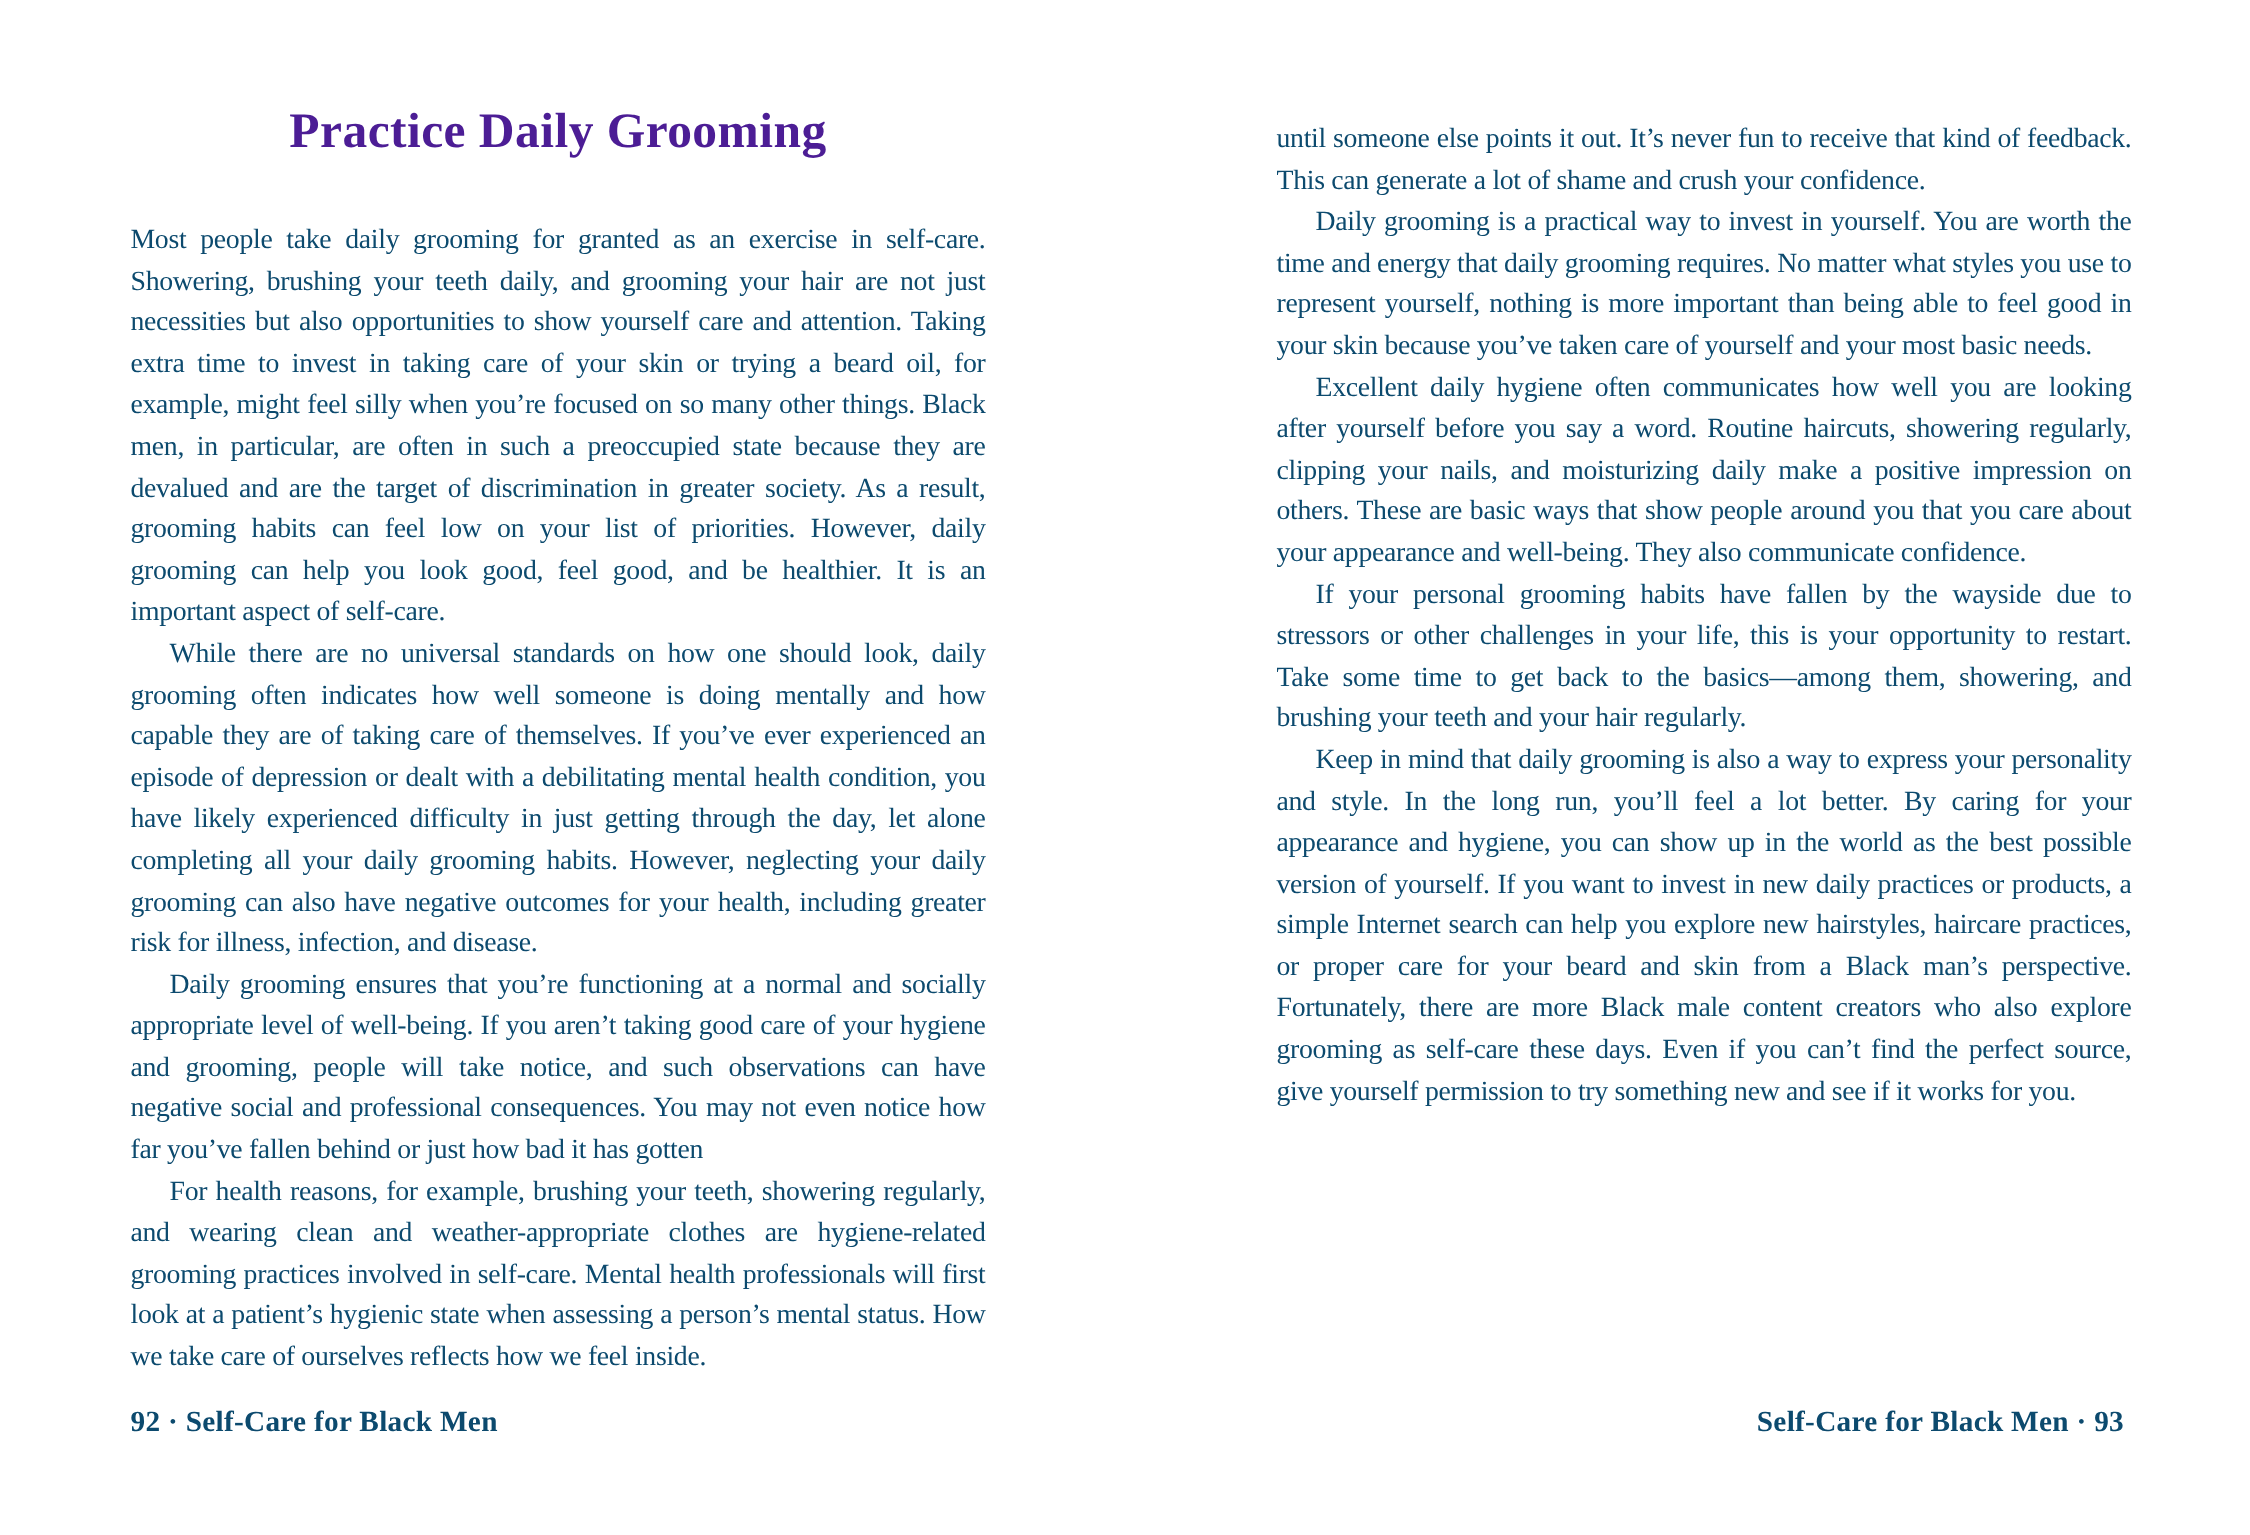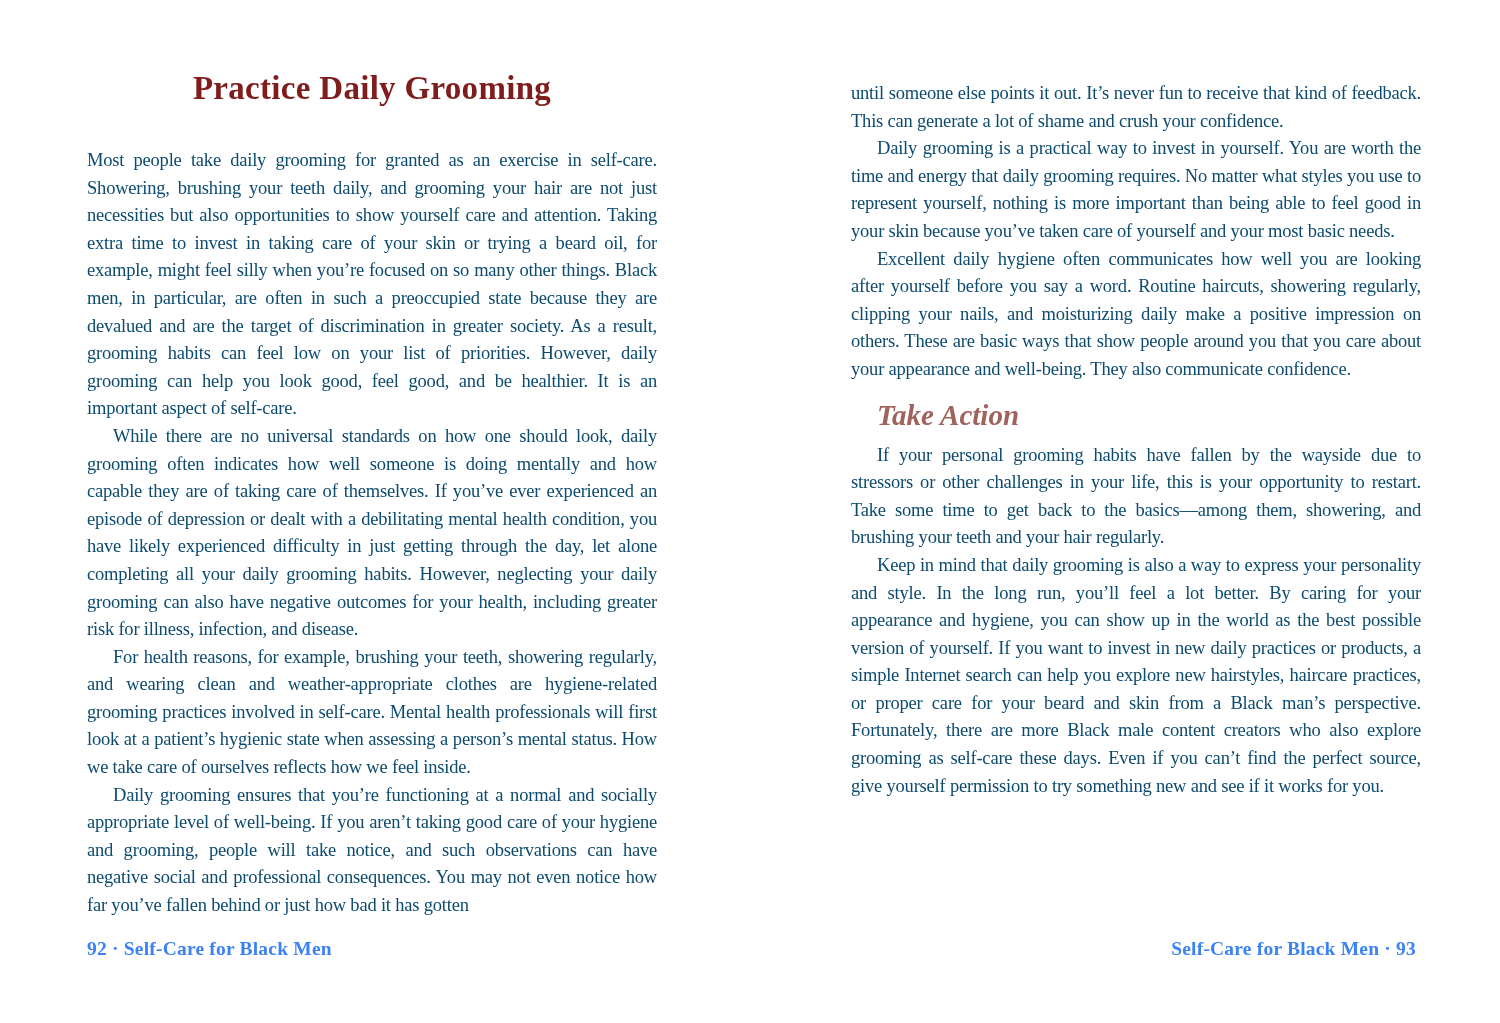--- a/index.html
+++ b/index.html
@@ -29,21 +29,21 @@
   }
   .left .text-col  { left: 87px; top: 70px; }
   .right .text-col { left: 101px; top: 80px; }
 
   .chapter-title {
     margin: 0 0 40px 0;
     text-align: center;
     font-size: 33px;
     font-weight: bold;
     letter-spacing: 0.3px;
-    color: #7f1d1d;
+    color: #4c1d95;
   }
 
   .body-text p {
     margin: 0;
     font-size: 18.5px;
     line-height: 27.6px;
     letter-spacing: -0.2px;
     text-align: justify;
     text-indent: 26px;
     color: #0c4a6e;
@@ -57,52 +57,51 @@
     font-style: italic;
     color: #a0625c;
   }
 
   .footer {
     position: absolute;
     top: 938px;
     font-size: 19.5px;
     font-weight: bold;
     letter-spacing: 0.2px;
-    color: #3b82f6;
+    color: #0c4a6e;
     white-space: nowrap;
   }
   .footer.footer-left  { left: 87px; }
   .footer.footer-right { right: 84px; text-align: left; }
 </style>
 </head>
 <body>
 
 <div class="spread">
 
   <div class="page left">
     <div class="text-col">
       <h1 class="chapter-title">Practice Daily Grooming</h1>
       <div class="body-text">
         <p class="no-indent">Most people take daily grooming for granted as an exercise in self-care. Showering, brushing your teeth daily, and grooming your hair are not just necessities but also opportunities to show yourself care and attention. Taking extra time to invest in taking care of your skin or trying a beard oil, for example, might feel silly when you’re focused on so many other things. Black men, in particular, are often in such a preoccupied state because they are devalued and are the target of discrimination in greater society. As a result, grooming habits can feel low on your list of priorities. However, daily grooming can help you look good, feel good, and be healthier. It is an important aspect of self-care.</p>
         <p>While there are no universal standards on how one should look, daily grooming often indicates how well someone is doing mentally and how capable they are of taking care of themselves. If you’ve ever experienced an episode of depression or dealt with a debilitating mental health condition, you have likely experienced difficulty in just getting through the day, let alone completing all your daily grooming habits. However, neglecting your daily grooming can also have negative outcomes for your health, including greater risk for illness, infection, and disease.</p>
+        <p>Daily grooming ensures that you’re functioning at a normal and socially appropriate level of well-being. If you aren’t taking good care of your hygiene and grooming, people will take notice, and such observations can have negative social and professional consequences. You may not even notice how far you’ve fallen behind or just how bad it has gotten</p>
         <p>For health reasons, for example, brushing your teeth, showering regularly, and wearing clean and weather-appropriate clothes are hygiene-related grooming practices involved in self-care. Mental health professionals will first look at a patient’s hygienic state when assessing a person’s mental status. How we take care of ourselves reflects how we feel inside.</p>
-        <p>Daily grooming ensures that you’re functioning at a normal and socially appropriate level of well-being. If you aren’t taking good care of your hygiene and grooming, people will take notice, and such observations can have negative social and professional consequences. You may not even notice how far you’ve fallen behind or just how bad it has gotten</p>
       </div>
     </div>
     <div class="footer footer-left">92 · Self-Care for Black Men</div>
   </div>
 
   <div class="page right">
     <div class="text-col">
       <div class="body-text">
         <p class="no-indent">until someone else points it out. It’s never fun to receive that kind of feedback. This can generate a lot of shame and crush your confidence.</p>
         <p>Daily grooming is a practical way to invest in yourself. You are worth the time and energy that daily grooming requires. No matter what styles you use to represent yourself, nothing is more important than being able to feel good in your skin because you’ve taken care of yourself and your most basic needs.</p>
         <p>Excellent daily hygiene often communicates how well you are looking after yourself before you say a word. Routine haircuts, showering regularly, clipping your nails, and moisturizing daily make a positive impression on others. These are basic ways that show people around you that you care about your appearance and well-being. They also communicate confidence.</p>
       </div>
-      <h2 class="section-title">Take Action</h2>
       <div class="body-text">
         <p>If your personal grooming habits have fallen by the wayside due to stressors or other challenges in your life, this is your opportunity to restart. Take some time to get back to the basics—among them, showering, and brushing your teeth and your hair regularly.</p>
         <p>Keep in mind that daily grooming is also a way to express your personality and style. In the long run, you’ll feel a lot better. By caring for your appearance and hygiene, you can show up in the world as the best possible version of yourself. If you want to invest in new daily practices or products, a simple Internet search can help you explore new hairstyles, haircare practices, or proper care for your beard and skin from a Black man’s perspective. Fortunately, there are more Black male content creators who also explore grooming as self-care these days. Even if you can’t find the perfect source, give yourself permission to try something new and see if it works for you.</p>
       </div>
     </div>
     <div class="footer footer-right">Self-Care for Black Men · 93</div>
   </div>
 
 </div>
 

